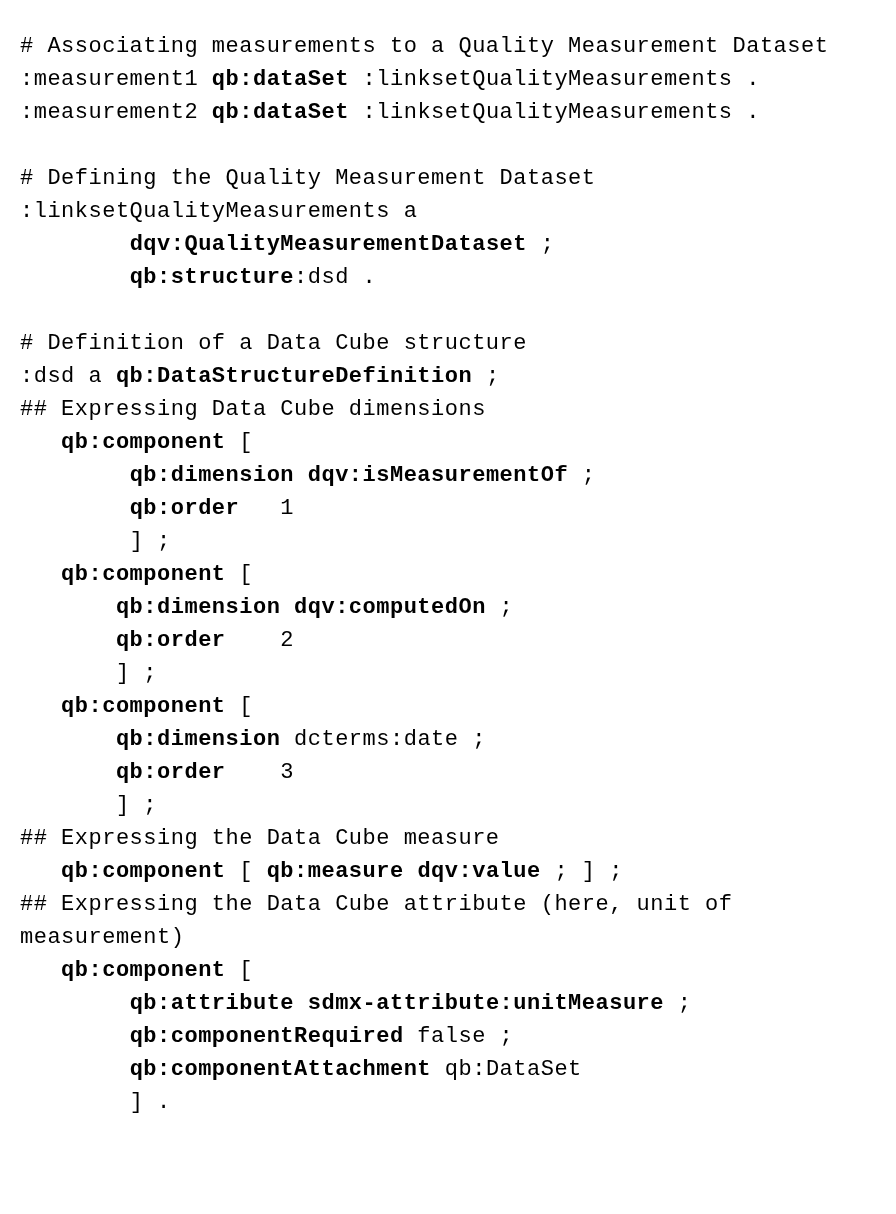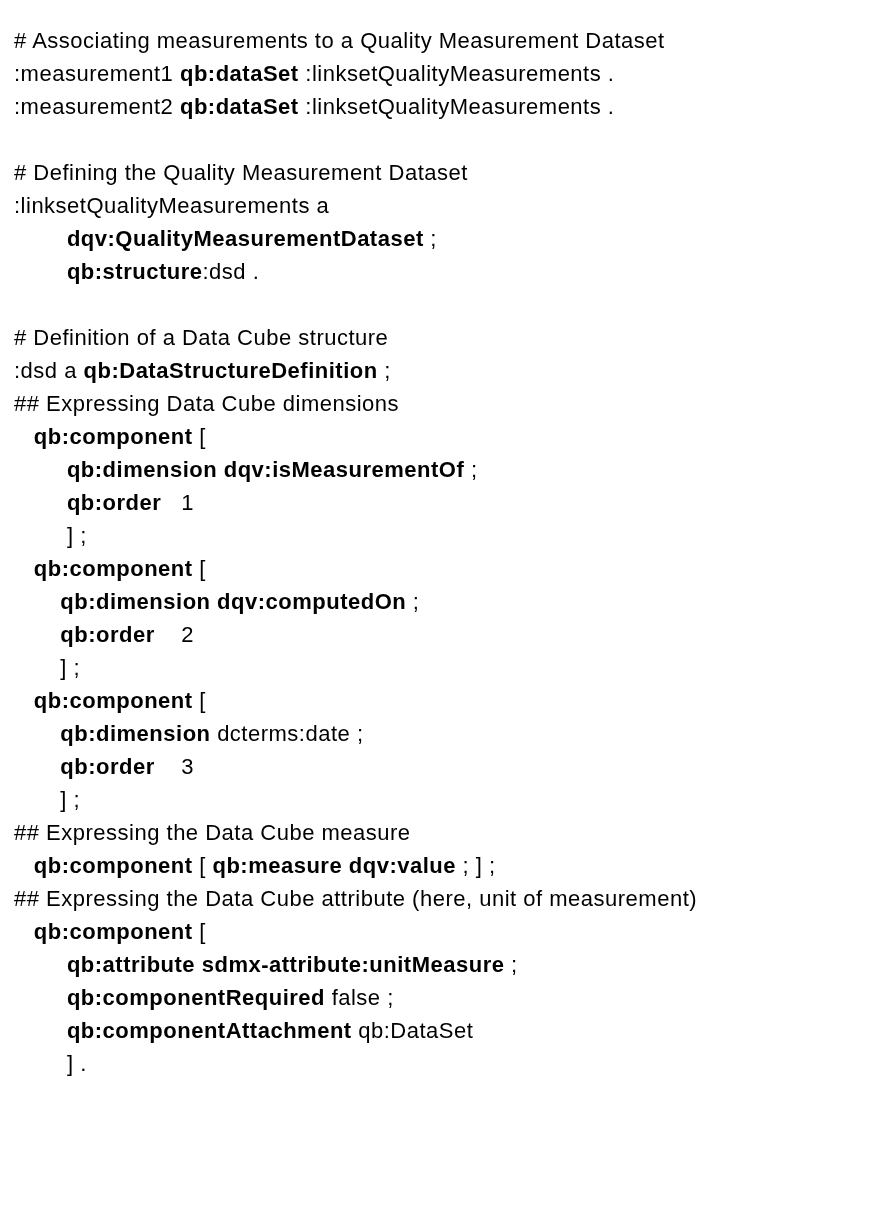--- a/index.html
+++ b/index.html
@@ -9,22 +9,22 @@
     font-size: 22px;
     line-height: 1.5;
     background: #ffffff;
     color: #000000;
     width: 896px;
     box-sizing: border-box;
     letter-spacing: 0.5px;
   }
   .b { font-weight: bold; }
   pre {
-    margin: 4px;
-    font-family: Liberation Sans, sans-serif;
+    margin: 10px;
+    font-family: Liberation Mono, monospace;
     white-space: pre-wrap;
     word-wrap: break-word;
   }
 </style>
 </head>
 <body>
 
 <pre id="code-block"><div><span># Associating measurements to a Quality Measurement Dataset</span></div><div><span>:measurement1 </span><span class="b">qb:dataSet</span><span> :linksetQualityMeasurements .</span></div><div><span>:measurement2 </span><span class="b">qb:dataSet</span><span> :linksetQualityMeasurements .</span></div><div>&nbsp;</div><div><span># Defining the Quality Measurement Dataset</span></div><div><span>:linksetQualityMeasurements a</span></div><div><span>        </span><span class="b">dqv:QualityMeasurementDataset</span><span> ;</span></div><div><span>        </span><span class="b">qb:structure</span><span>:dsd .</span></div><div>&nbsp;</div><div><span># Definition of a Data Cube structure</span></div><div><span>:dsd a </span><span class="b">qb:DataStructureDefinition</span><span> ;</span></div><div><span>## Expressing Data Cube dimensions</span></div><div><span>   </span><span class="b">qb:component</span><span> [</span></div><div><span>        </span><span class="b">qb:dimension dqv:isMeasurementOf</span><span> ;</span></div><div><span>        </span><span class="b">qb:order</span><span>   1</span></div><div><span>        ] ;</span></div><div><span>   </span><span class="b">qb:component</span><span> [</span></div><div><span>       </span><span class="b">qb:dimension dqv:computedOn</span><span> ;</span></div><div><span>       </span><span class="b">qb:order</span><span>    2</span></div><div><span>       ] ;</span></div><div><span>   </span><span class="b">qb:component</span><span> [</span></div><div><span>       </span><span class="b">qb:dimension</span><span> dcterms:date ;</span></div><div><span>       </span><span class="b">qb:order</span><span>    3</span></div><div><span>       ] ;</span></div><div><span>## Expressing the Data Cube measure</span></div><div><span>   </span><span class="b">qb:component</span><span> [ </span><span class="b">qb:measure dqv:value</span><span> ; ] ;</span></div><div><span>## Expressing the Data Cube attribute (here, unit of measurement)</span></div><div><span>   </span><span class="b">qb:component</span><span> [</span></div><div><span>        </span><span class="b">qb:attribute sdmx-attribute:unitMeasure</span><span> ;</span></div><div><span>        </span><span class="b">qb:componentRequired</span><span> false ;</span></div><div><span>        </span><span class="b">qb:componentAttachment</span><span> qb:DataSet</span></div><div><span>        ] .</span></div></pre>
 
 </body></html>

